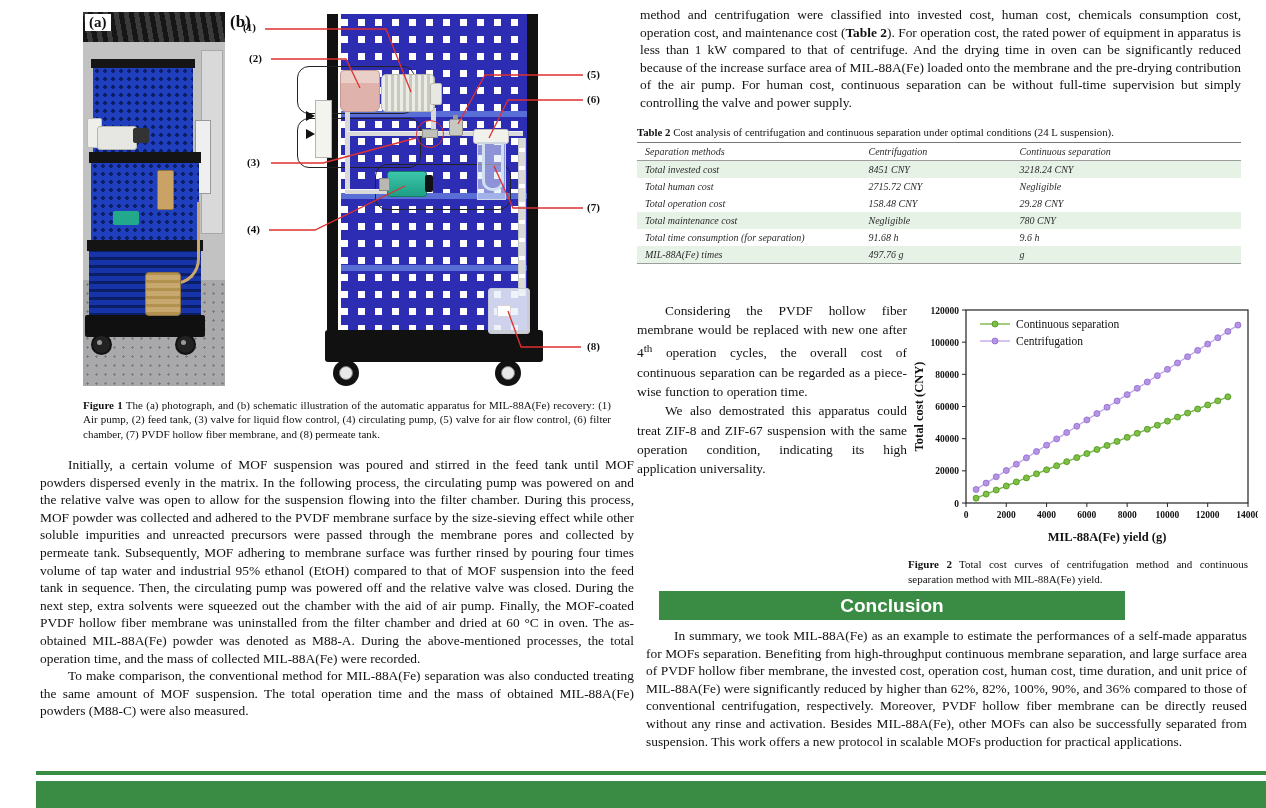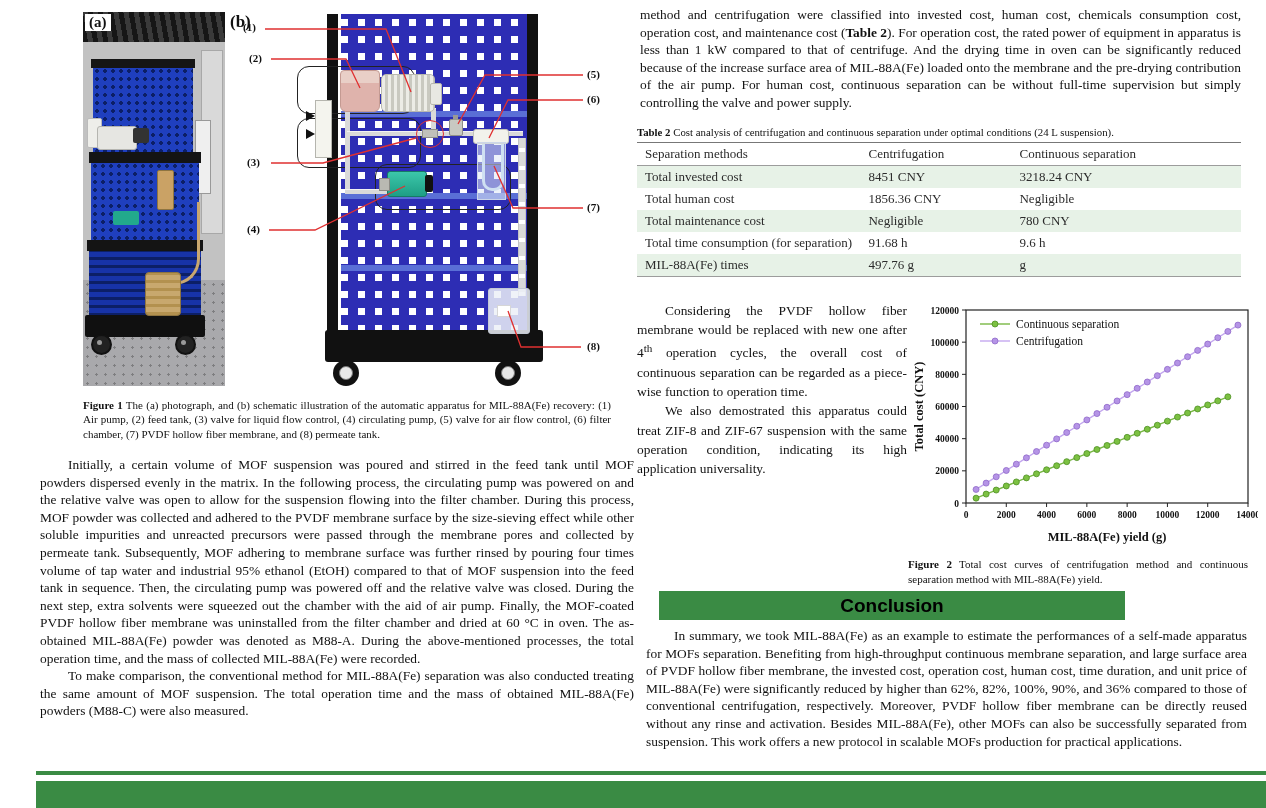--- a/index.html
+++ b/index.html
@@ -77,37 +77,37 @@
   #circpump::after{content:"";position:absolute;right:-7px;top:3px;width:8px;height:17px;background:#111;border-radius:2px;}
   #circpump::before{content:"";position:absolute;left:-9px;top:6px;width:9px;height:11px;background:#b9b9b2;border:1px solid #8a8a84;}
   #permtank{left:413px;top:280px;width:40px;height:44px;background:rgba(236,240,247,0.85);border:1px solid #c3c9d4;border-radius:3px;}
   #permtank::after{content:"";position:absolute;left:8px;top:16px;width:12px;height:10px;background:#fff;border:1px solid #d6d6d6;}
   .callout{font-weight:bold;font-size:11px;font-family:"Liberation Serif",serif;}
   .c1{left:168px;top:13px;} .c2{left:174px;top:44px;} .c3{left:172px;top:148px;} .c4{left:172px;top:215px;}
   .c5{left:512px;top:60px;} .c6{left:512px;top:85px;} .c7{left:512px;top:193px;} .c8{left:512px;top:332px;}
 
   
   #t2wrap{left:637px;top:142px;width:604px;}
-  #t2wrap table{border-collapse:collapse;width:100%;font-size:13px;font-family:"Liberation Serif",serif;color:#2b2b2b;}
+  #t2wrap table{border-collapse:collapse;width:100%;font-size:10px;font-family:"Liberation Serif",serif;color:#2b2b2b;font-style:italic;}
   #t2wrap th{text-align:left;font-weight:normal;border-top:1.2px solid #777;border-bottom:1px solid #9c9c9c;padding:3px 4px 3px 8px;}
   #t2wrap td{padding:3px 4px 3px 8px;}
   #t2wrap tr.green{background:#e7f2e7;}
   #t2wrap tr:last-child td{border-bottom:1.2px solid #9c9c9c;}
   #t2wrap th:nth-child(1),#t2wrap td:nth-child(1){width:37%;}
   #t2wrap th:nth-child(2),#t2wrap td:nth-child(2){width:25%;}
   #t2wrap th:nth-child(3),#t2wrap td:nth-child(3){width:38%;}
 
   
   #fig2svg .tick{font:bold 9.5px "Liberation Serif",serif;fill:#111;}
   #fig2svg .legend{font:11.5px "Liberation Serif",serif;fill:#111;}
   #fig2svg .axis-label{font:bold 12.5px "Liberation Serif",serif;fill:#111;}
 
   
   #concl-banner{left:659px;top:591px;width:466px;height:29px;background:#3a8b44;
-    color:#000000;font-family:"Liberation Sans",sans-serif;font-weight:bold;font-size:19px;
+    color:#ffffff;font-family:"Liberation Sans",sans-serif;font-weight:bold;font-size:19px;
     display:flex;align-items:center;justify-content:center;}
   #footer-line{left:36px;top:771px;right:0;height:4px;background:#3a8b44;}
   #footer-bar{left:36px;top:781px;right:0;height:27px;background:#3a8b44;}
 </style>
 </head>
 <body>
 
 <div id="page">
 
   <div id="fig1" class="abs">
@@ -223,22 +223,27 @@
         </tr>
       </thead>
       <tbody>
           <tr class="green">
             <td>Total invested cost</td>
             <td>8451 CNY</td>
             <td>3218.24 CNY</td>
           </tr>
           <tr>
             <td>Total human cost</td>
-            <td>1856.36 CNY</td>
+            <td>2715.72 CNY</td>
             <td>Negligible</td>
+          </tr>
+          <tr>
+            <td>Total operation cost</td>
+            <td>158.48 CNY</td>
+            <td>29.28 CNY</td>
           </tr>
           <tr class="green">
             <td>Total maintenance cost</td>
             <td>Negligible</td>
             <td>780 CNY</td>
           </tr>
           <tr>
             <td>Total time consumption (for separation)</td>
             <td>91.68 h</td>
             <td>9.6 h</td>

